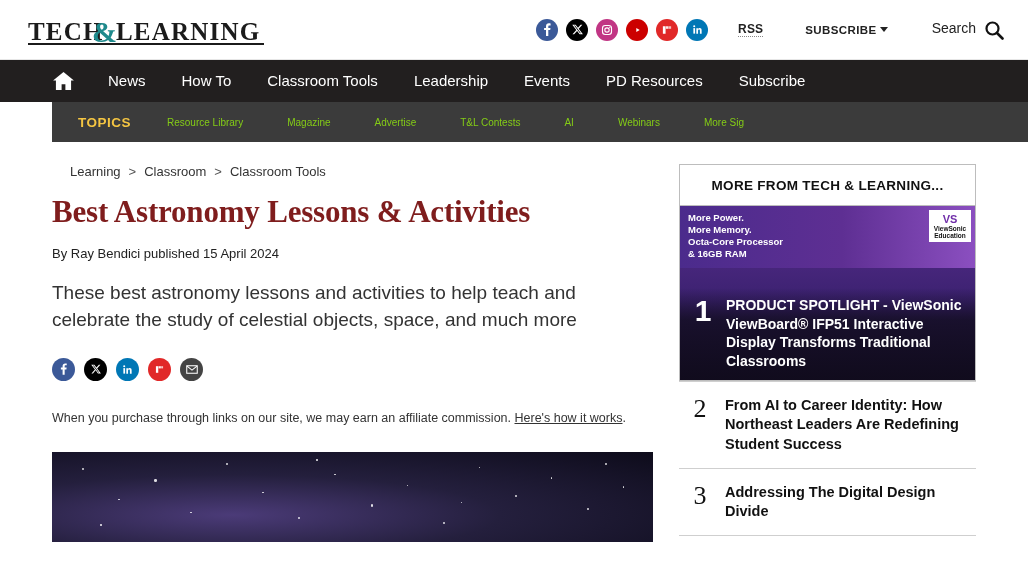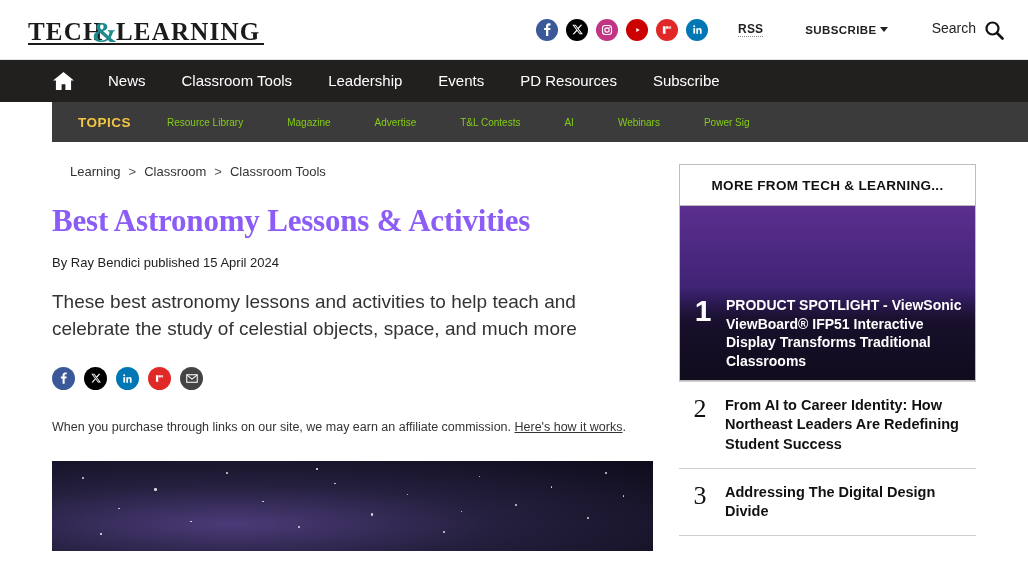--- a/index.html
+++ b/index.html
@@ -150,22 +150,22 @@
     margin: 0 0 6px 18px;
   }
   .breadcrumb a { color: #333; text-decoration: none; }
   .breadcrumb .sep { color: #555; }
 
   h1.headline {
     font-family: "Liberation Serif", serif;
     font-size: 31px;
     font-weight: bold;
     line-height: 1.15;
-    margin: 24px 0 0 0;
-    color: #8b5cf6;
+    margin: 15px 0 0 0;
+    color: #7f1d1d;
     letter-spacing: -.2px;
   }
   .byline {
     font-size: 13px;
     color: #222;
     margin-top: 16px;
   }
   .byline a { color: #222; text-decoration: none; }
   .standfirst {
     font-size: 19px;
@@ -375,36 +375,37 @@
     </div>
   </div>
 
   <nav class="mainnav">
     <span class="home-icon">
       <svg width="21" height="18" viewBox="0 0 22 19">
           <path fill="#fff" d="M11 0L0 9h3v10h6v-6h4v6h6V9h3z"></path>
         </svg>
     </span>
     <a href="#">News</a>
+    <a href="#">How To</a>
     <a href="#">Classroom Tools</a>
     <a href="#">Leadership</a>
     <a href="#">Events</a>
     <a href="#">PD Resources</a>
     <a href="#">Subscribe</a>
   </nav>
 
   <nav class="topicsnav">
     <span class="topics-label">TOPICS</span>
     <a href="#">Resource Library</a>
     <a href="#">Magazine</a>
     <a href="#">Advertise</a>
     <a href="#">T&amp;L Contests</a>
     <a href="#">AI</a>
     <a href="#">Webinars</a>
-    <a href="#">Power Sig</a>
+    <a href="#">More Sig</a>
   </nav>
 
   <div class="content">
 
     <div class="article">
 
       <div class="breadcrumb">
         <a href="#">Learning</a>
         <span class="sep">&gt;</span>
         <a href="#">Classroom</a>
@@ -484,20 +485,31 @@
           <span class="star" style="left:92%;top:12%;width:2px;height:2px"></span>
         </div>
       </div>
     </div>
 
     <div class="sidebar">
       <div class="more-box">
         <div class="more-title">MORE FROM TECH &amp; LEARNING...</div>
 
         <div class="promo-card">
+          <div class="promo-banner">
+            <div>More Power.</div>
+            <div>More Memory.</div>
+            <div>Octa-Core Processor</div>
+            <div>&amp; 16GB RAM</div>
+            <div class="promo-vs">
+              <span class="vsmark">VS</span>
+              <span>ViewSonic</span><br>
+              <span>Education</span>
+            </div>
+          </div>
           <div class="promo-overlay">
             <div class="rank-num-big">1</div>
             <div class="promo-text">PRODUCT SPOTLIGHT - ViewSonic ViewBoard® IFP51 Interactive Display Transforms Traditional Classrooms</div>
           </div>
         </div>
       </div>
 
       <div class="more-item">
         <div class="rank-num">2</div>
         <div class="more-text">From AI to Career Identity: How Northeast Leaders Are Redefining Student Success</div>

